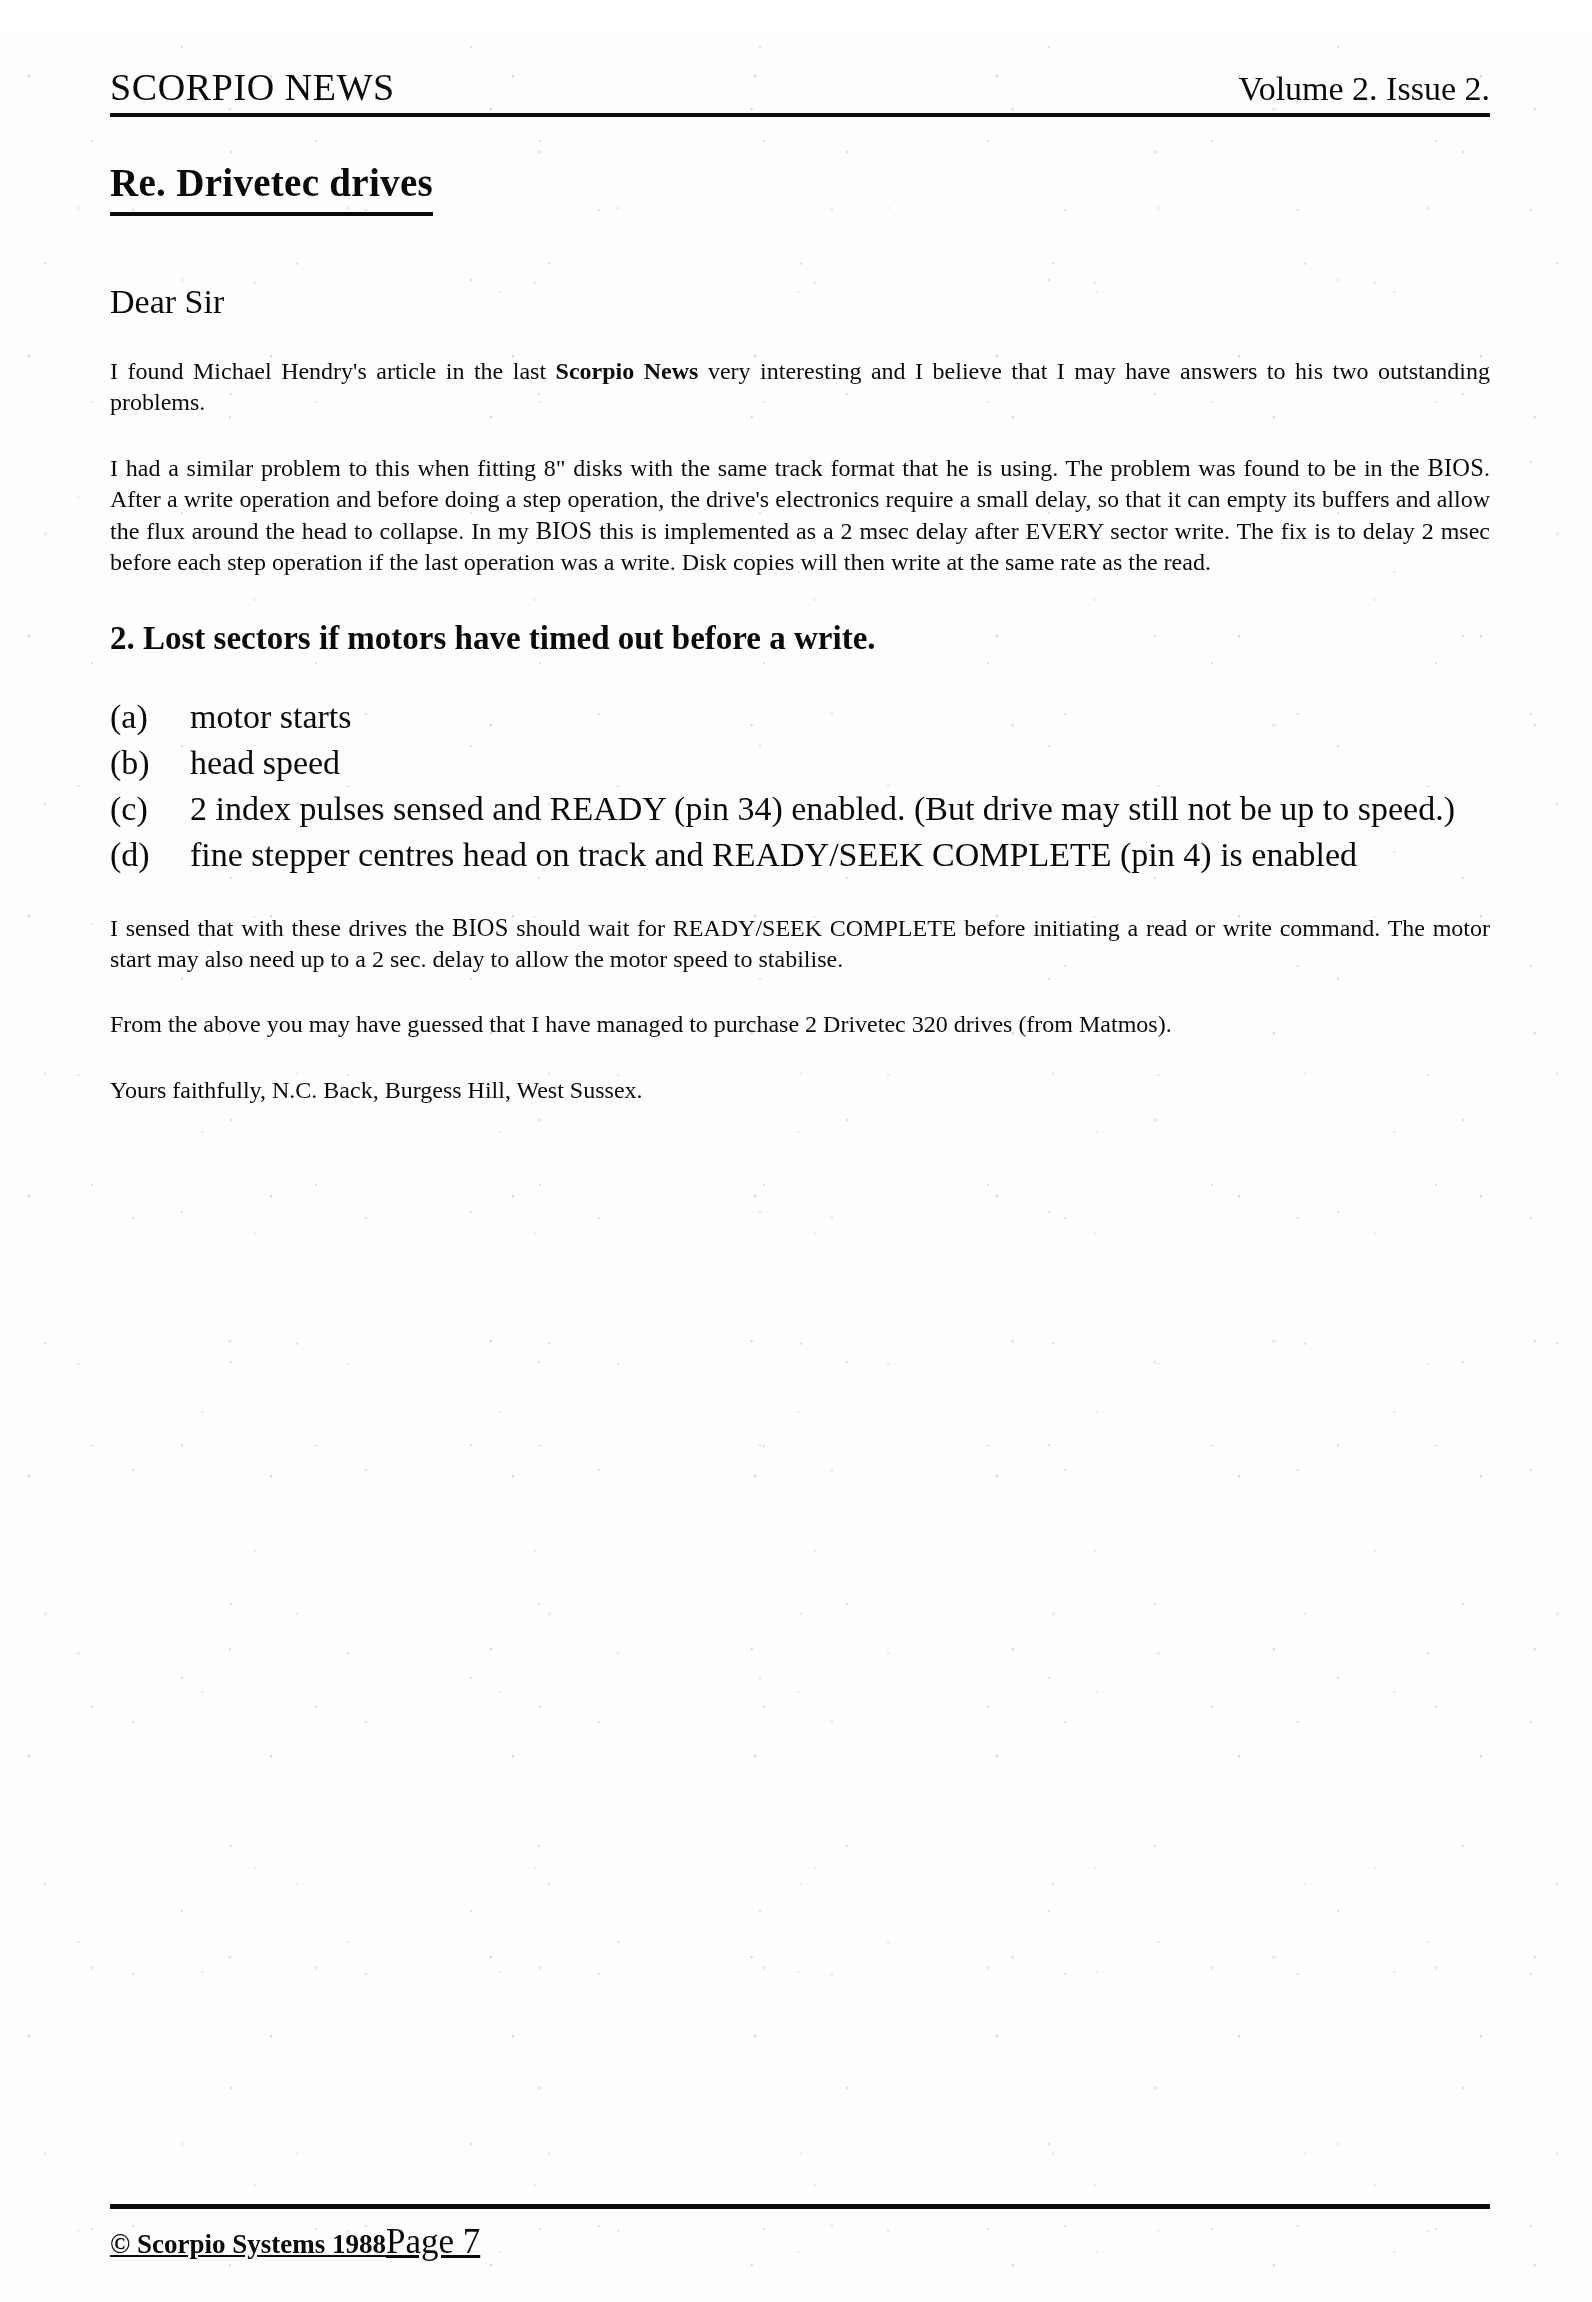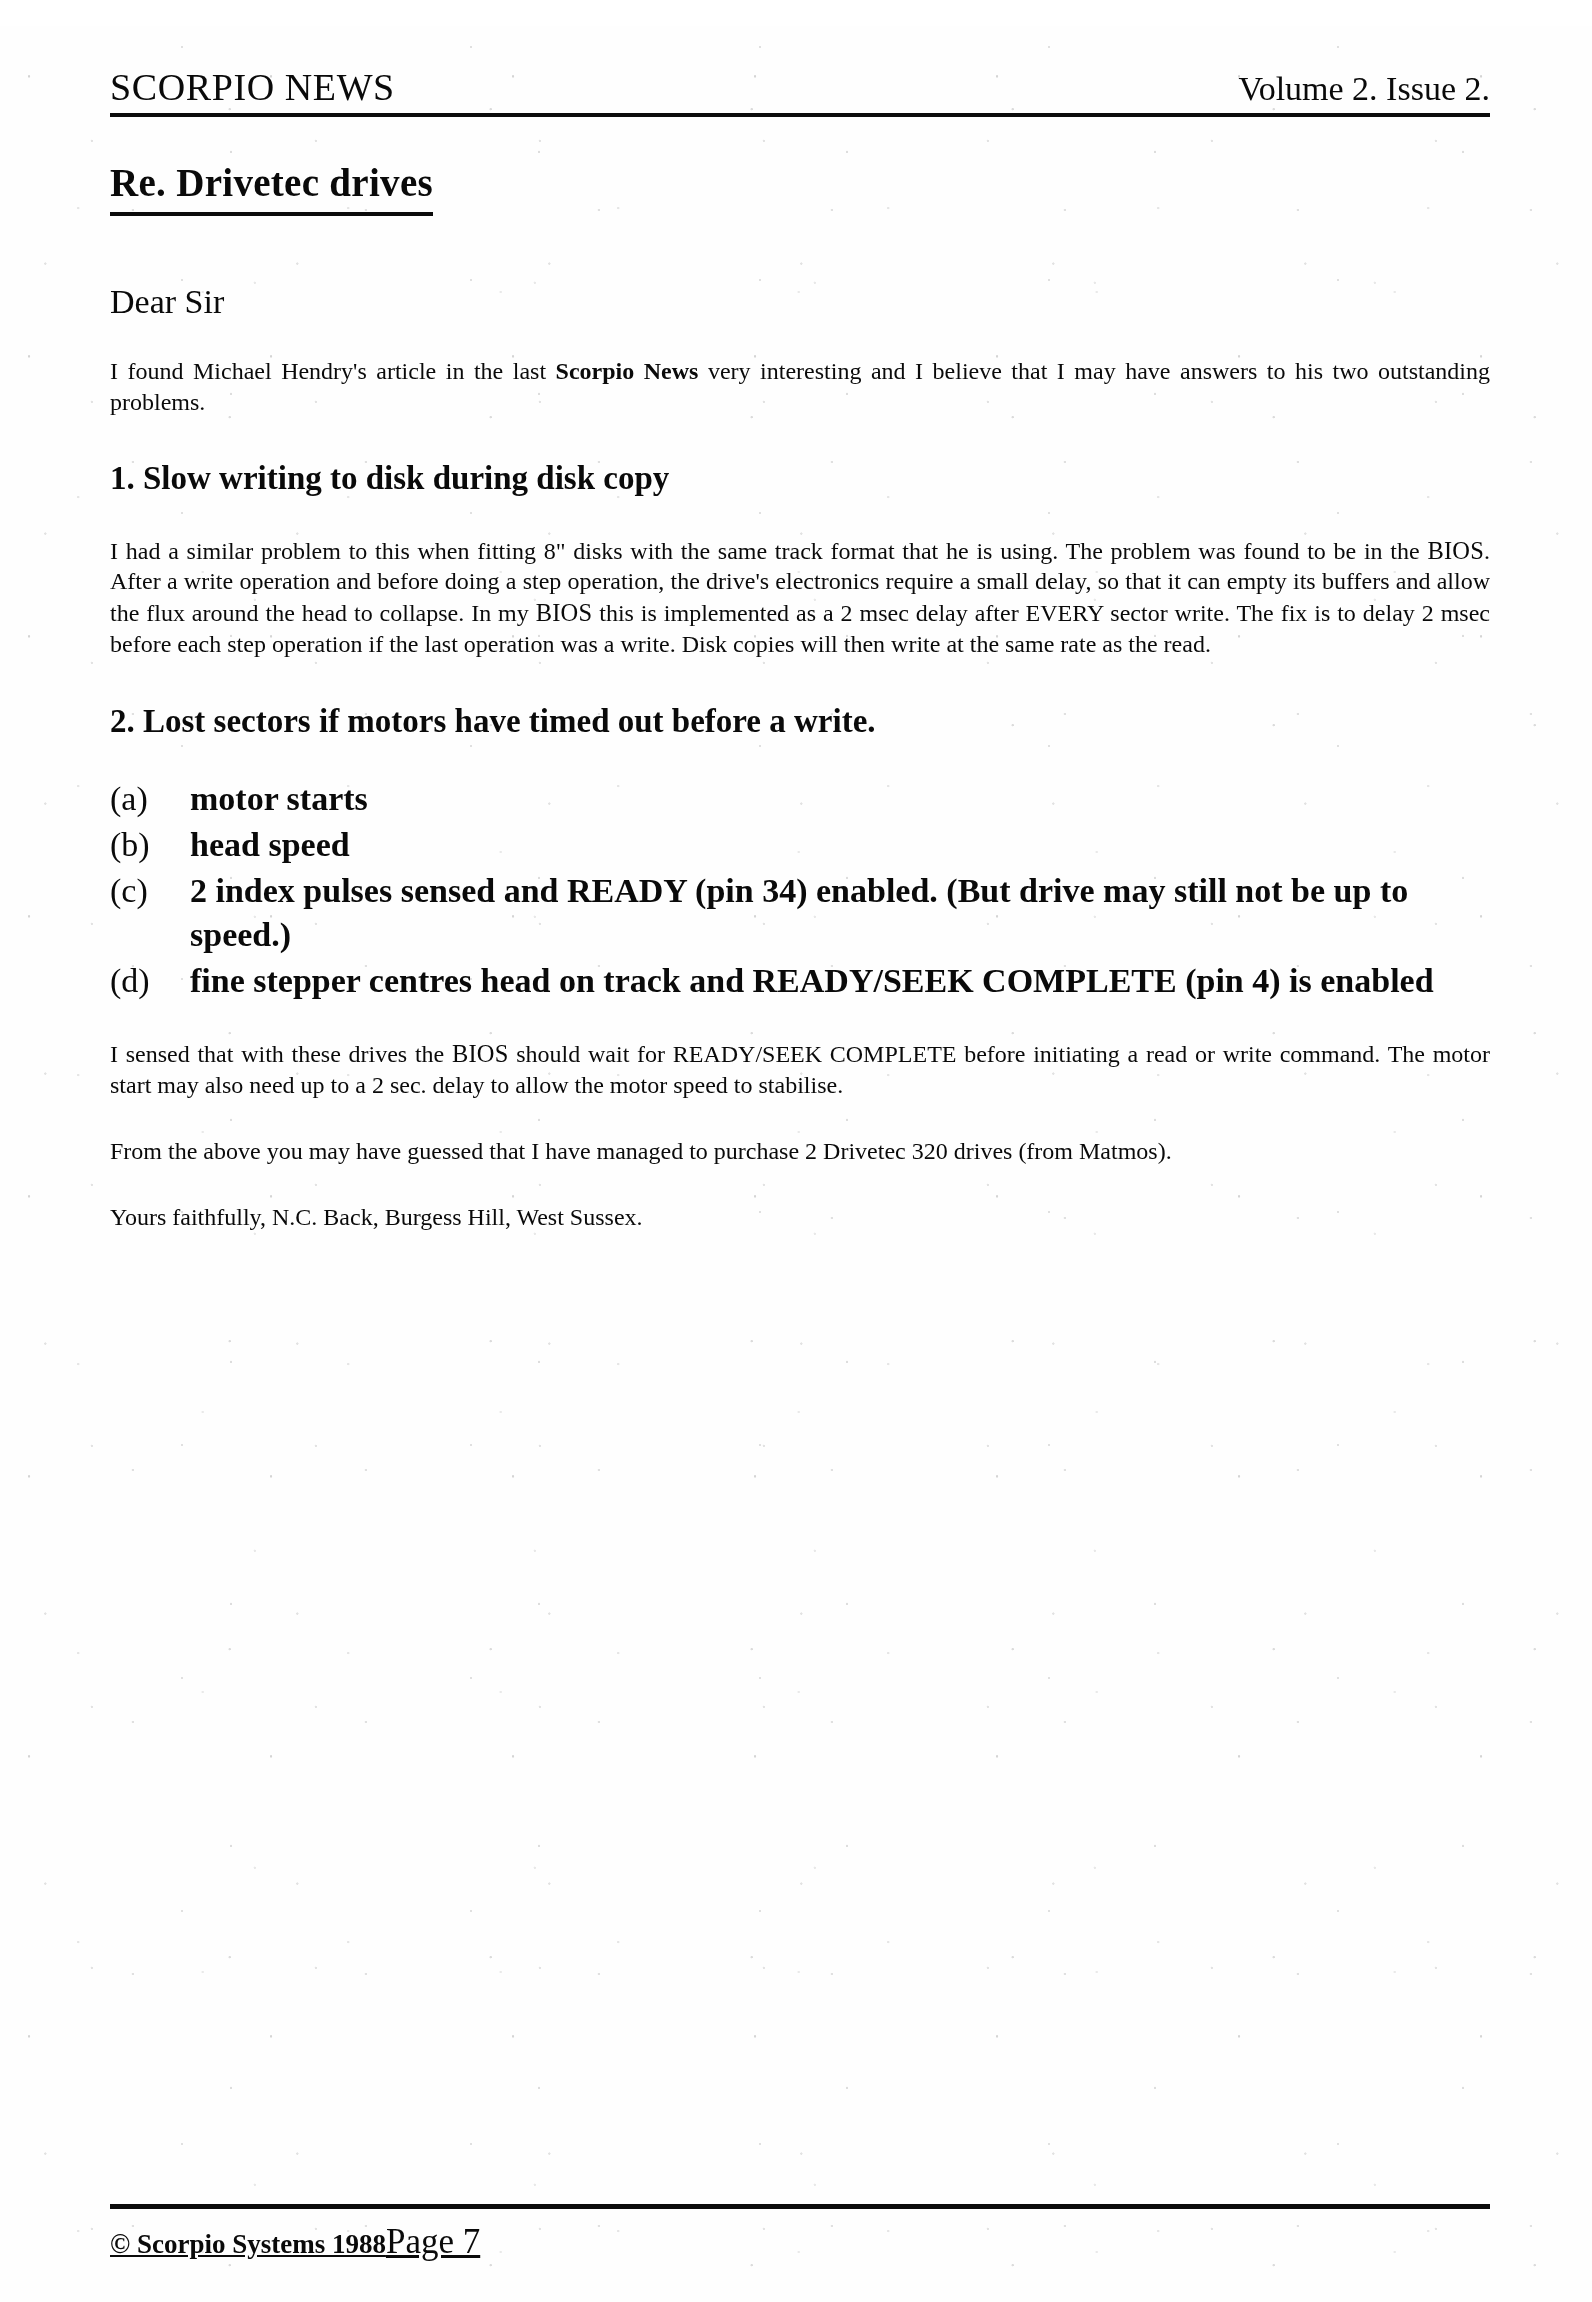--- a/index.html
+++ b/index.html
@@ -123,21 +123,20 @@
     align-items: flex-start;
     margin-bottom: 1.9px;
   }
   ol.alpha .marker {
     flex: 0 0 80px;
     text-align: left;
   }
   ol.alpha .item-text {
     flex: 1 1 auto;
     text-align: left;
-    font-weight: bold;
   }
 
   
   .footer-wrap {
     position: absolute;
     left: 110px;
     top: 2178px;
     width: 1380px;
   }
   .footer-row {
@@ -171,21 +170,20 @@
     <div class="rule-head"></div>
 
     <div>
       <h1 class="article-title">Re. Drivetec drives</h1>
     </div>
 
     <div class="salutation">Dear Sir</div>
 
     <p class="body"><span>I found Michael Hendry's article in the last </span><b class="inline">Scorpio News</b><span> very interesting and I believe that I may have answers to his two outstanding problems.</span></p>
 
-    <h2 class="section">1. Slow writing to disk during disk copy</h2>
 
     <p class="body"><span>I had a similar problem to this when fitting 8" disks with the same track format that he is using. The problem was found to be in the </span><span class="sc">BIOS</span><span>. After a write operation and before doing a step operation, the drive's electronics require a small delay, so that it can empty its buffers and allow the flux around the head to collapse. In my </span><span class="sc">BIOS</span><span> this is implemented as a 2 msec delay after EVERY sector write. The fix is to delay 2 msec before each step operation if the last operation was a write. Disk copies will then write at the same rate as the read.</span></p>
 
     <h2 class="section">2. Lost sectors if motors have timed out before a write.</h2>
 
 
     <ol class="alpha">
       <li>
         <span class="marker">(a)</span>
         <span class="item-text">motor starts</span>

